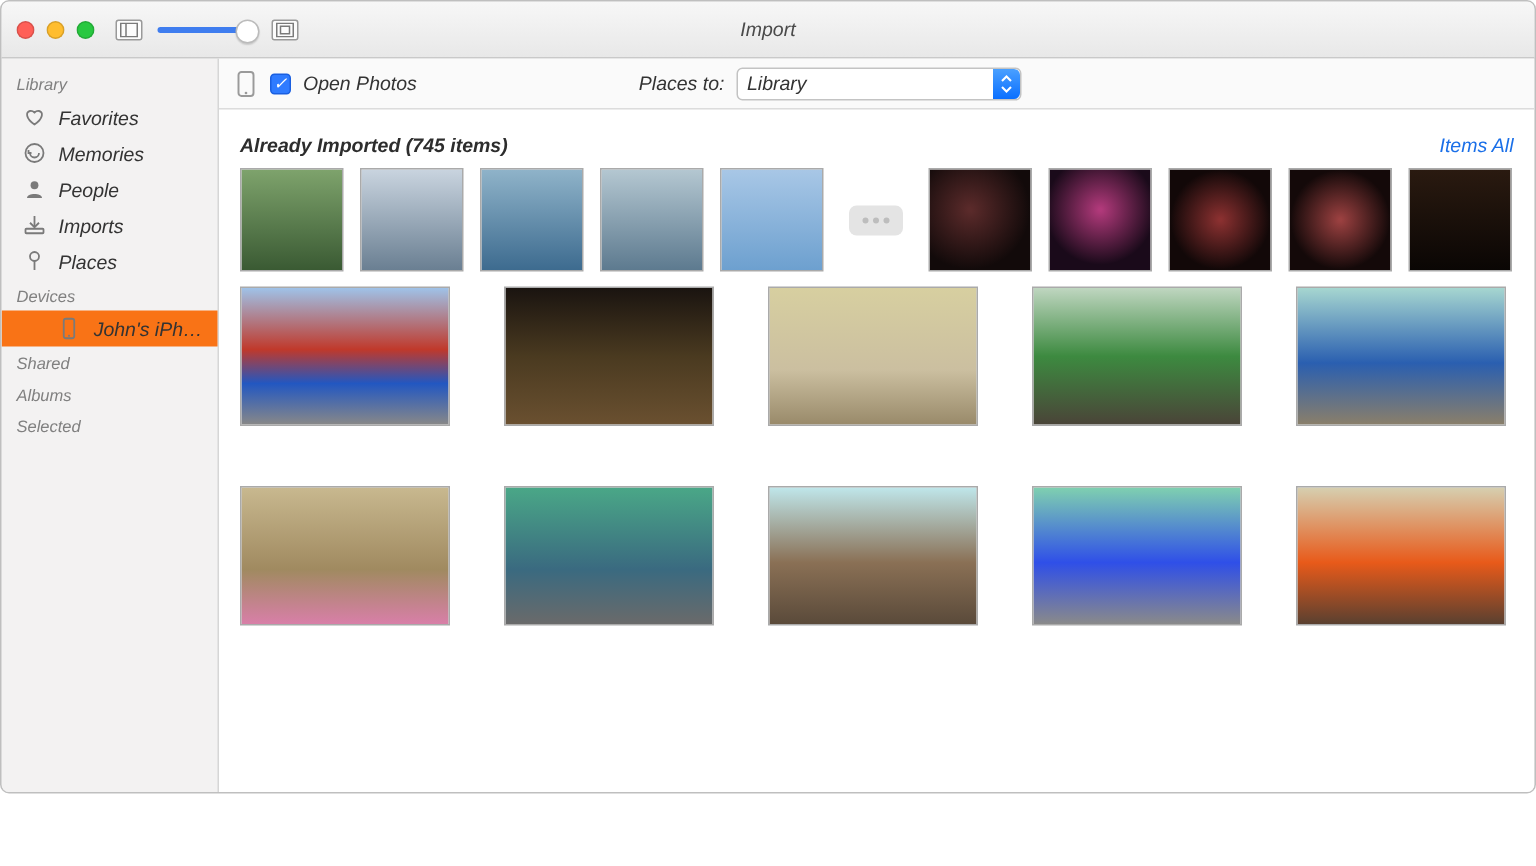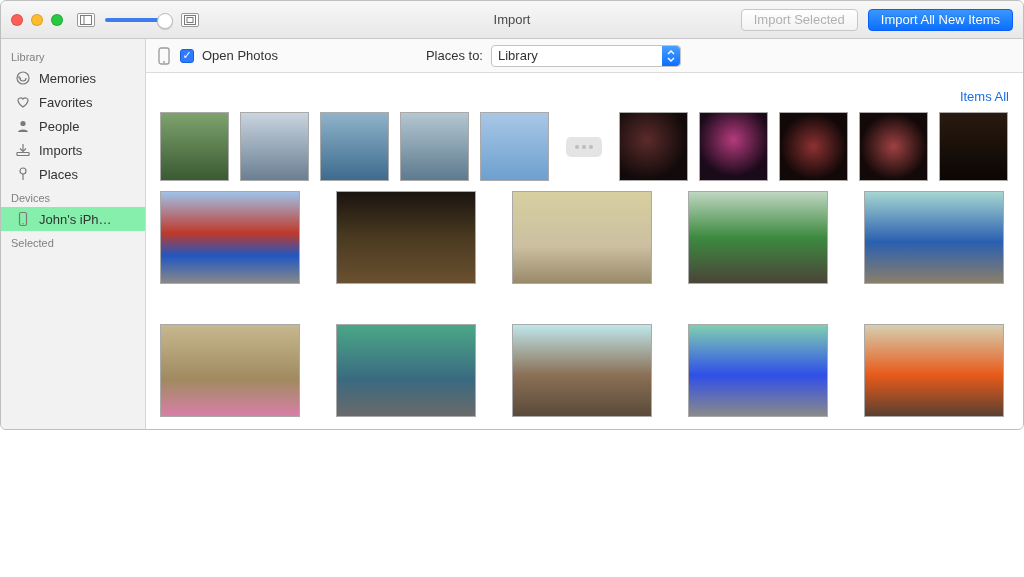--- a/index.html
+++ b/index.html
@@ -1,17 +1,17 @@
 <!DOCTYPE html>
 <html><head>
 <meta charset="utf-8">
 <style>
   * { box-sizing: border-box; margin: 0; padding: 0; }
   html, body { width: 1024px; height: 577px; overflow: hidden; font-family: -apple-system, "Helvetica Neue", Arial, sans-serif; font-size: 13px; color: #333; background: #fff; }
-  .window { width: 1024px; height: 430px; border: 1px solid #bfbfbf; border-radius: 6px; background: #ececec; position: relative; display: flex; flex-direction: column; overflow: hidden; }
+  .window { width: 1024px; height: 529px; border: 1px solid #bfbfbf; border-radius: 6px; background: #ececec; position: relative; display: flex; flex-direction: column; overflow: hidden; font-style: italic; }
 
   
   .titlebar { height: 38px; display: flex; align-items: center; padding: 0 10px; border-bottom: 1px solid #c9c9c9; background: linear-gradient(#f7f7f7,#e8e8e8); }
   .traffic { display: flex; gap: 8px; margin-right: 14px; }
   .dot { width: 12px; height: 12px; border-radius: 50%; border: 0.5px solid rgba(0,0,0,.15); }
   .dot.red { background: #ff5f57; }
   .dot.yellow { background: #ffbd2e; }
   .dot.green { background: #28c840; }
   .tb-left { display: flex; align-items: center; gap: 6px; }
   .tb-iconbtn { width: 18px; height: 14px; border: 1px solid #999; border-radius: 2px; background: #fcfcfc; display: inline-flex; align-items: center; justify-content: center; }
@@ -22,21 +22,21 @@
   .btn { height:22px; padding:0 12px; border-radius:4px; font-size:13px; display:inline-flex; align-items:center; justify-content:center; border:1px solid #c7c7c7; background:linear-gradient(#fff,#f2f2f2); color:#888; }
   .btn.primary { background:linear-gradient(#3a97ff,#0a6fff); color:#fff; border:1px solid #0a5dff; text-shadow:0 -1px 0 rgba(0,0,0,.15);}
   .btn.disabled { color:#b0b0b0; }
 
   
   .body { flex:1; display:flex; overflow:hidden; }
   .sidebar { width:145px; background:#f3f2f2; border-right:1px solid #d6d6d6; padding:6px 0 10px; }
   .sb-header { font-size:11px; color:#808080; padding:6px 10px 3px; }
   .sb-item { display:flex; align-items:center; gap:8px; padding:4px 10px 4px 14px; color:#333; }
   .sb-item .ico { width:16px; height:16px; display:inline-flex; align-items:center; justify-content:center; color:#6e6e6e; }
-  .sb-item.active { background:#86efac; }
+  .sb-item.active { background:#f97316;justify-content:flex-end; }
   .sb-item .label { white-space:nowrap; overflow:hidden; text-overflow:ellipsis; }
 
   .main { flex:1; background:#fff; display:flex; flex-direction:column; overflow:hidden; }
   .main-toolbar { height:34px; border-bottom:1px solid #dcdcdc; display:flex; align-items:center; padding:0 10px; gap:8px; background:#fafafa; }
   .device-ico { width:16px; height:20px; display:inline-flex; align-items:center; justify-content:center; color:#9a9a9a; }
   .checkbox { width:14px; height:14px; border-radius:3px; background:#2f7bff; display:inline-flex; align-items:center; justify-content:center; color:#fff; font-size:11px; border:1px solid #1a5fe0; }
   .import-to-wrap { margin-left: 140px; display:flex; align-items:center; gap:8px; }
   .select { height:22px; width:190px; border:1px solid #c3c3c3; border-radius:4px; background:#fff; display:flex; align-items:center; padding:0 6px; position:relative; }
   .select .arrow { position:absolute; right:0; top:0; height:100%; width:18px; background:linear-gradient(#4aa0ff,#0a6fff); border-radius:0 4px 4px 0; display:flex; align-items:center; justify-content:center; color:#fff; font-size:9px; }
 
@@ -98,52 +98,48 @@
       </div>
       <div class="tb-slider"></div>
       <div class="tb-iconbtn">
         <svg width="12" height="10" viewBox="0 0 12 10">
             <rect x="0.5" y="0.5" width="11" height="9" fill="none" stroke="#7a7a7a"></rect>
             <rect x="3" y="2.5" width="6" height="5" fill="none" stroke="#7a7a7a"></rect>
           </svg>
       </div>
     </div>
     <div class="title">Import</div>
-    <div class="tb-right">
-      <div class="btn disabled">Import Selected</div>
-      <div class="btn primary">Import All New Items</div>
-    </div>
   </div>
 
   <div class="body">
 
     <div class="sidebar">
       <div class="sb-header">Library</div>
 
+      <div class="sb-item">
+        <span class="ico">
+            <svg width="16" height="16" viewBox="0 0 16 16">
+              <path d="M8 13 C2 9 2 4.5 5 4 C6.6 3.7 8 5 8 5 C8 5 9.4 3.7 11 4 C14 4.5 14 9 8 13 Z" fill="none" stroke="#7a7a7a" stroke-width="1.2"></path>
+            </svg>
+          </span>
+        <span class="label">Favorites</span>
+      </div>
       <div class="sb-item">
         <span class="ico">
             <svg width="16" height="16" viewBox="0 0 16 16">
               <circle cx="8" cy="8" r="6" fill="none" stroke="#7a7a7a" stroke-width="1.2"></circle>
               <path d="M5 8 A3 3 0 0 0 11 8" fill="none" stroke="#7a7a7a" stroke-width="1.2"></path>
               <polyline points="4,6 4,8 6,8" fill="none" stroke="#7a7a7a" stroke-width="1.2"></polyline>
             </svg>
           </span>
         <span class="label">Memories</span>
       </div>
       <div class="sb-item">
         <span class="ico">
             <svg width="16" height="16" viewBox="0 0 16 16">
-              <path d="M8 13 C2 9 2 4.5 5 4 C6.6 3.7 8 5 8 5 C8 5 9.4 3.7 11 4 C14 4.5 14 9 8 13 Z" fill="none" stroke="#7a7a7a" stroke-width="1.2"></path>
-            </svg>
-          </span>
-        <span class="label">Favorites</span>
-      </div>
-      <div class="sb-item">
-        <span class="ico">
-            <svg width="16" height="16" viewBox="0 0 16 16">
               <circle cx="8" cy="5.5" r="2.6" fill="#7a7a7a"></circle>
               <path d="M3 14 C3 10.5 13 10.5 13 14 Z" fill="#7a7a7a"></path>
             </svg>
           </span>
         <span class="label">People</span>
       </div>
       <div class="sb-item">
         <span class="ico">
             <svg width="16" height="16" viewBox="0 0 16 16">
               <rect x="2" y="10.5" width="12" height="3" rx="0.5" fill="none" stroke="#7a7a7a" stroke-width="1.2"></rect>
@@ -167,20 +163,22 @@
       <div class="sb-item active">
         <span class="ico">
             <svg width="16" height="16" viewBox="0 0 16 16">
               <rect x="4.5" y="1.5" width="7" height="13" rx="1.5" fill="none" stroke="#7a7a7a" stroke-width="1.2"></rect>
               <circle cx="8" cy="12.8" r="0.7" fill="#7a7a7a"></circle>
             </svg>
           </span>
         <span class="label">John's iPh…</span>
       </div>
 
+      <div class="sb-header">Shared</div>
+      <div class="sb-header">Albums</div>
       <div class="sb-header">Selected</div>
     </div>
 
     <div class="main">
       <div class="main-toolbar">
         <span class="device-ico">
             <svg width="14" height="20" viewBox="0 0 14 20">
               <rect x="2" y="2" width="10" height="16" rx="2" fill="none" stroke="#9a9a9a" stroke-width="1.3"></rect>
               <circle cx="7" cy="16" r="0.9" fill="#9a9a9a"></circle>
             </svg>
@@ -198,20 +196,24 @@
                   <polyline points="1,8 4,11 7,8" fill="none" stroke="#fff" stroke-width="1.4"></polyline>
                 </svg>
             </span>
           </div>
         </div>
       </div>
 
       <div class="content">
 
         <div class="section-head">
+          <span class="title-text">
+            <span>Already Imported</span>
+            <span>(745 items)</span>
+          </span>
           <a class="showall">Items All</a>
         </div>
 
         <div class="thumb-row">
           <div class="thumb-small g1"></div>
           <div class="thumb-small g2"></div>
           <div class="thumb-small g3"></div>
           <div class="thumb-small g4"></div>
           <div class="thumb-small g5"></div>
           <div class="more-pill">

